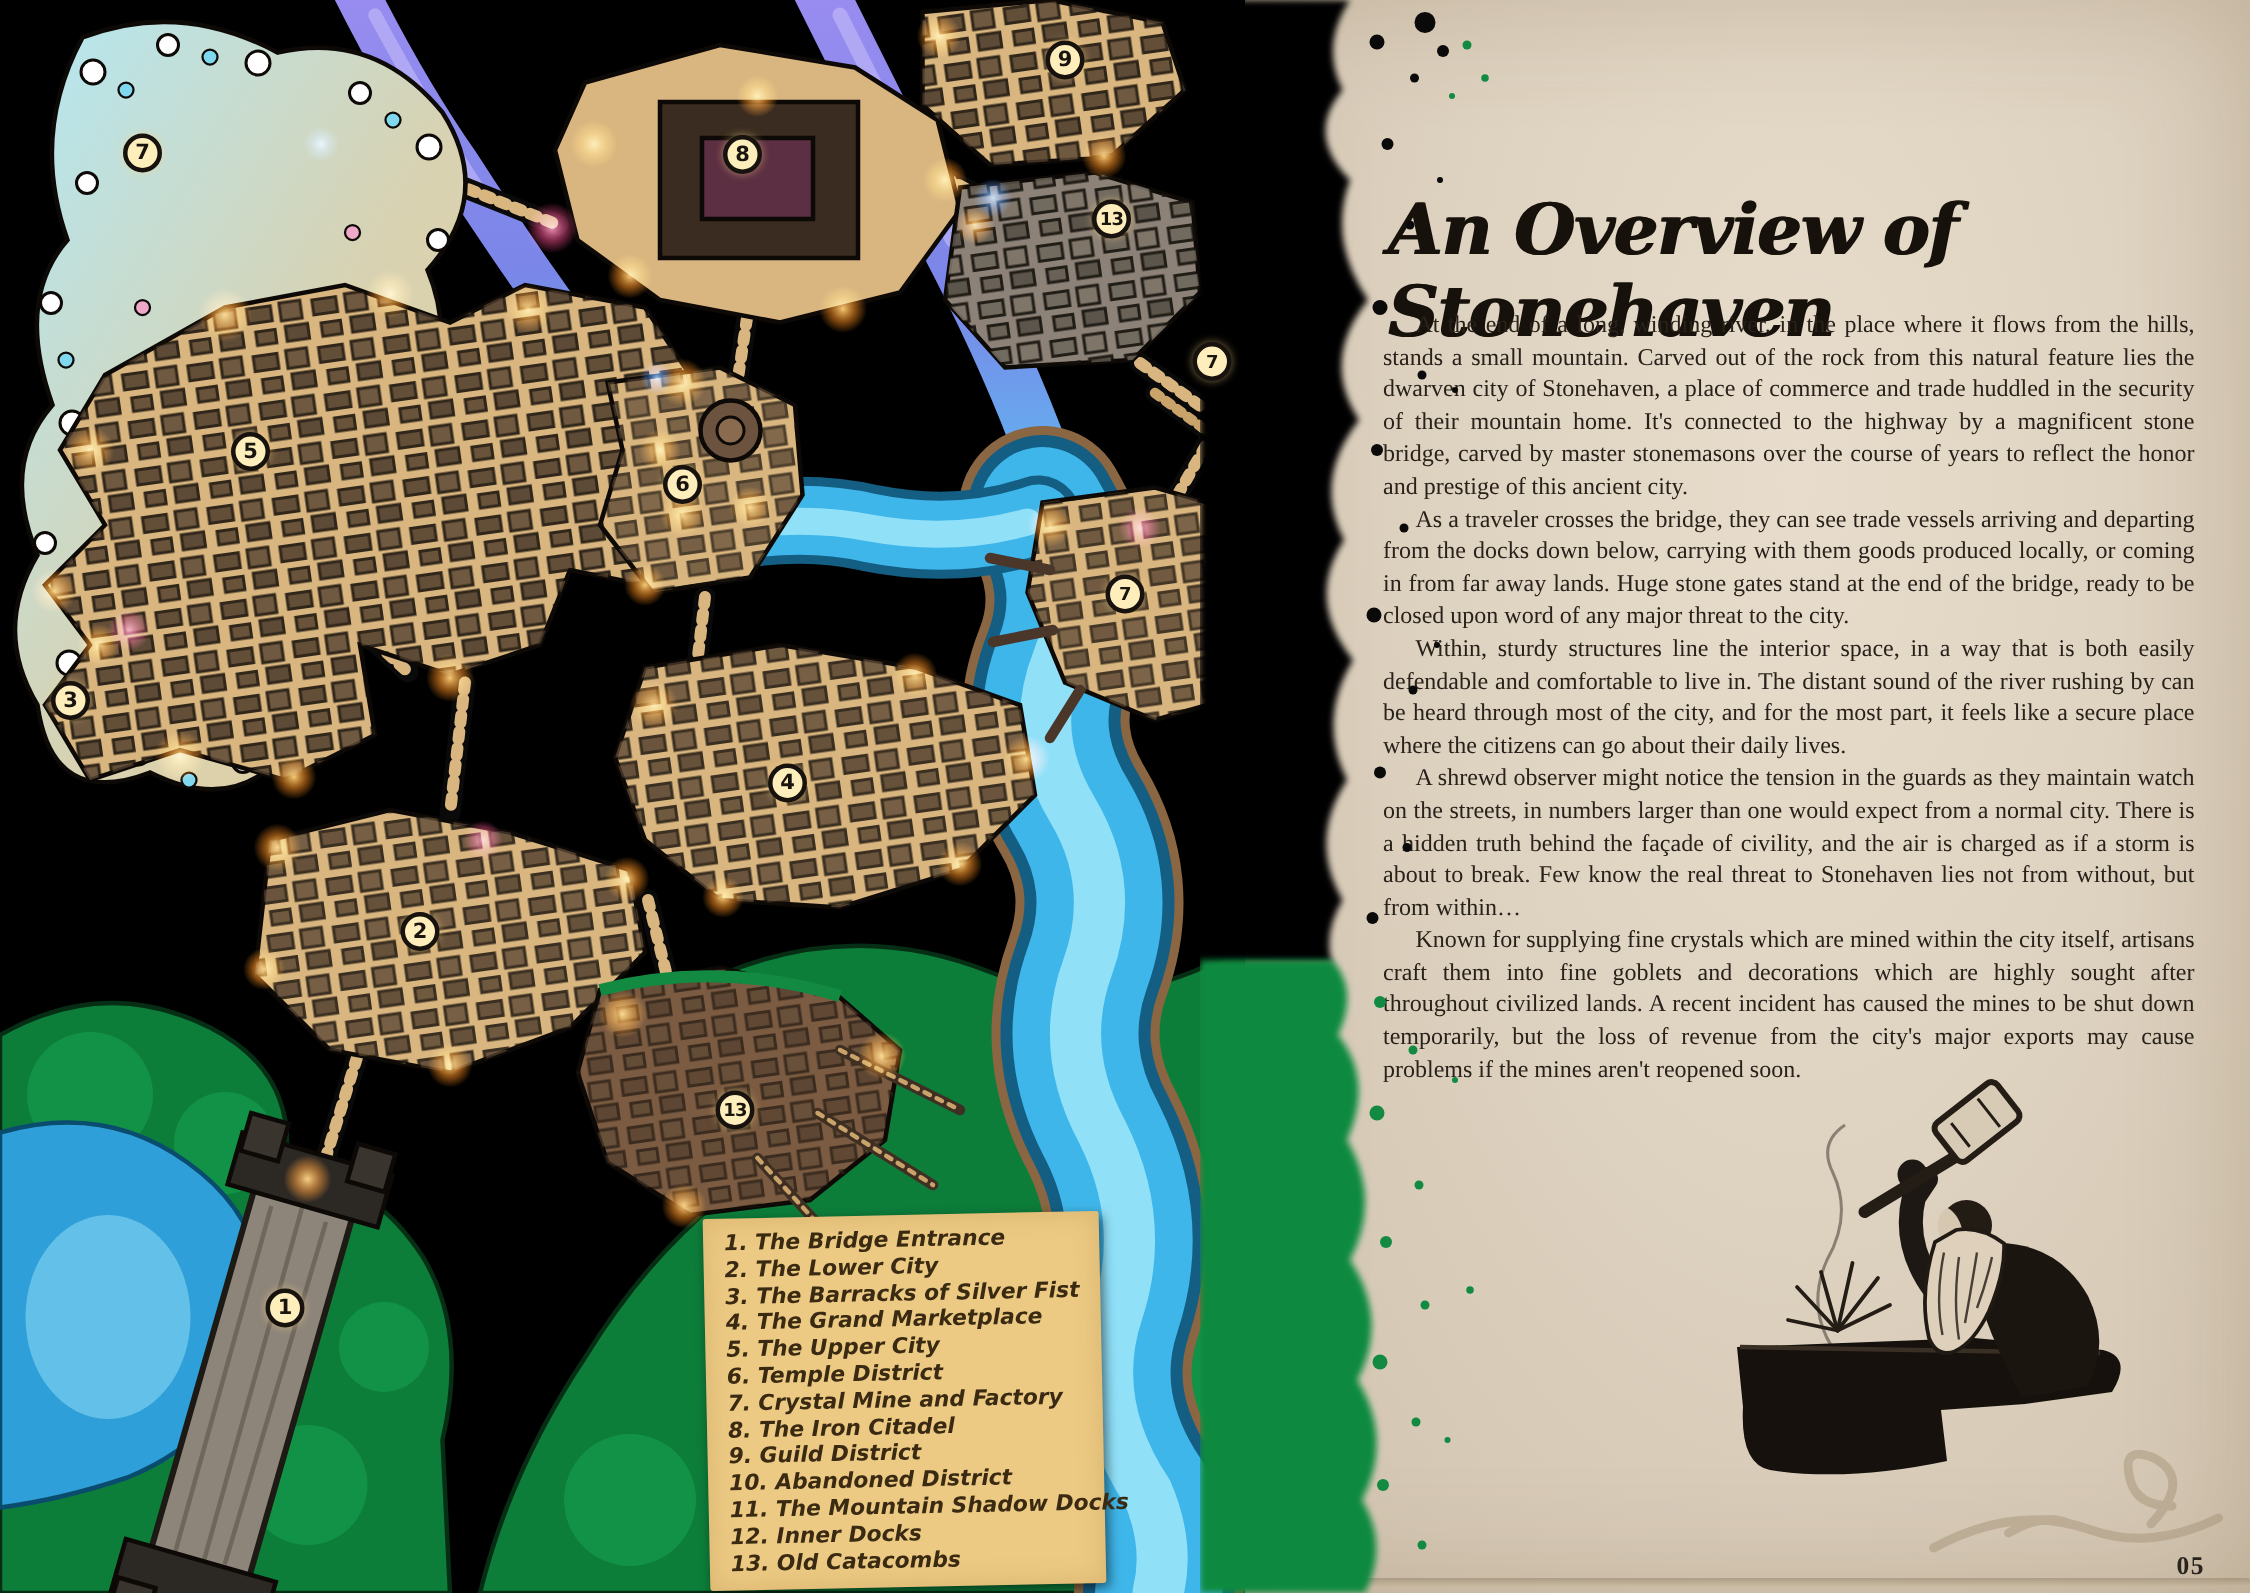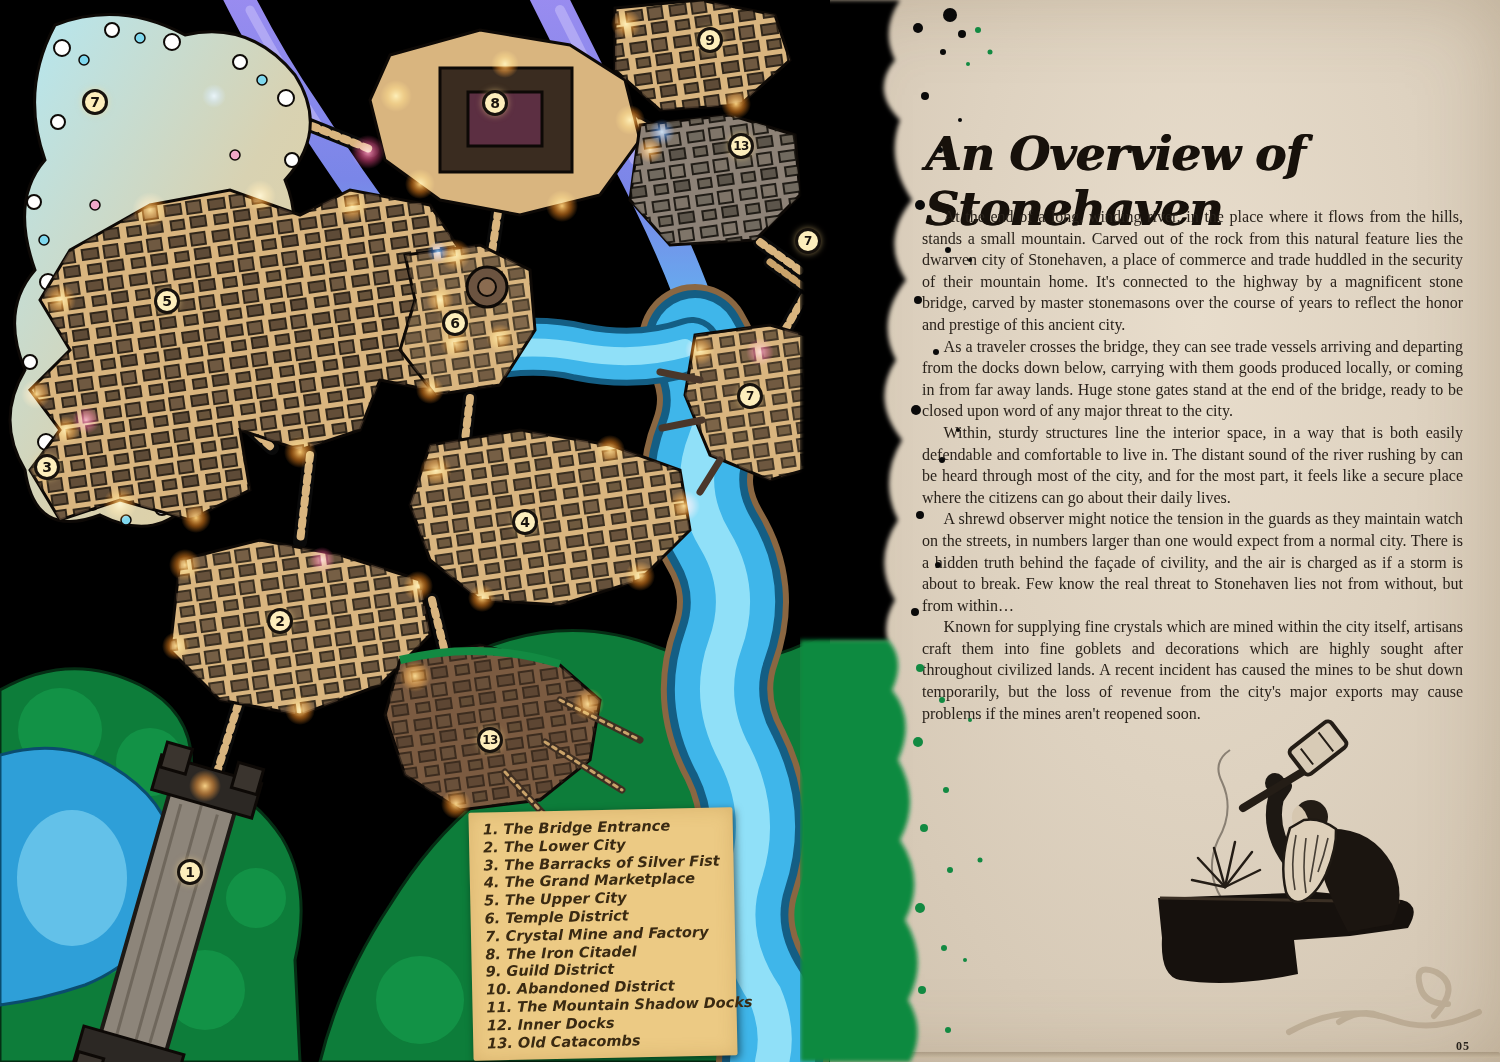--- a/index.html
+++ b/index.html
@@ -12,21 +12,21 @@
         background:radial-gradient(ellipse at 55% 30%, #e8ddcc 0%, #ded2c0 45%, #d0c2ae 100%);
         box-shadow:inset 0 0 80px rgba(120,95,60,.25);}
   .page-title{position:absolute;left:95px;top:126px;margin:0;
         font-family:"DejaVu Serif",serif;font-weight:bold;font-size:47px;
         letter-spacing:-1px;color:#17110b;
         text-shadow:1px 0 0 #17110b;font-style:italic;}
   .body-copy{position:absolute;left:92px;top:206px;width:541px;
         font-size:16px;line-height:21.6px;text-align:justify;color:#29221b;}
   .body-copy p{margin:0;text-indent:1.35em;}
   .page-num{position:absolute;right:30px;bottom:8px;font-weight:bold;
-        font-size:12px;color:#2a241d;letter-spacing:1px;}
+        font-size:17px;color:#2a241d;letter-spacing:1px;}
   .bottom-rule{position:absolute;left:45px;right:0;bottom:4px;height:6px;
         background:linear-gradient(to bottom,#8d7c63,#cbbb9f);opacity:.5;border-radius:2px;}
   .flourish{position:absolute;right:6px;bottom:0;}
   .dwarf{position:absolute;left:310px;top:690px;}
 
   
   .map-svg{position:absolute;left:0;top:0;}
   .torn{position:absolute;left:800px;top:0;pointer-events:none;}
 
   .marker{position:absolute;width:26px;height:26px;border-radius:50%;

